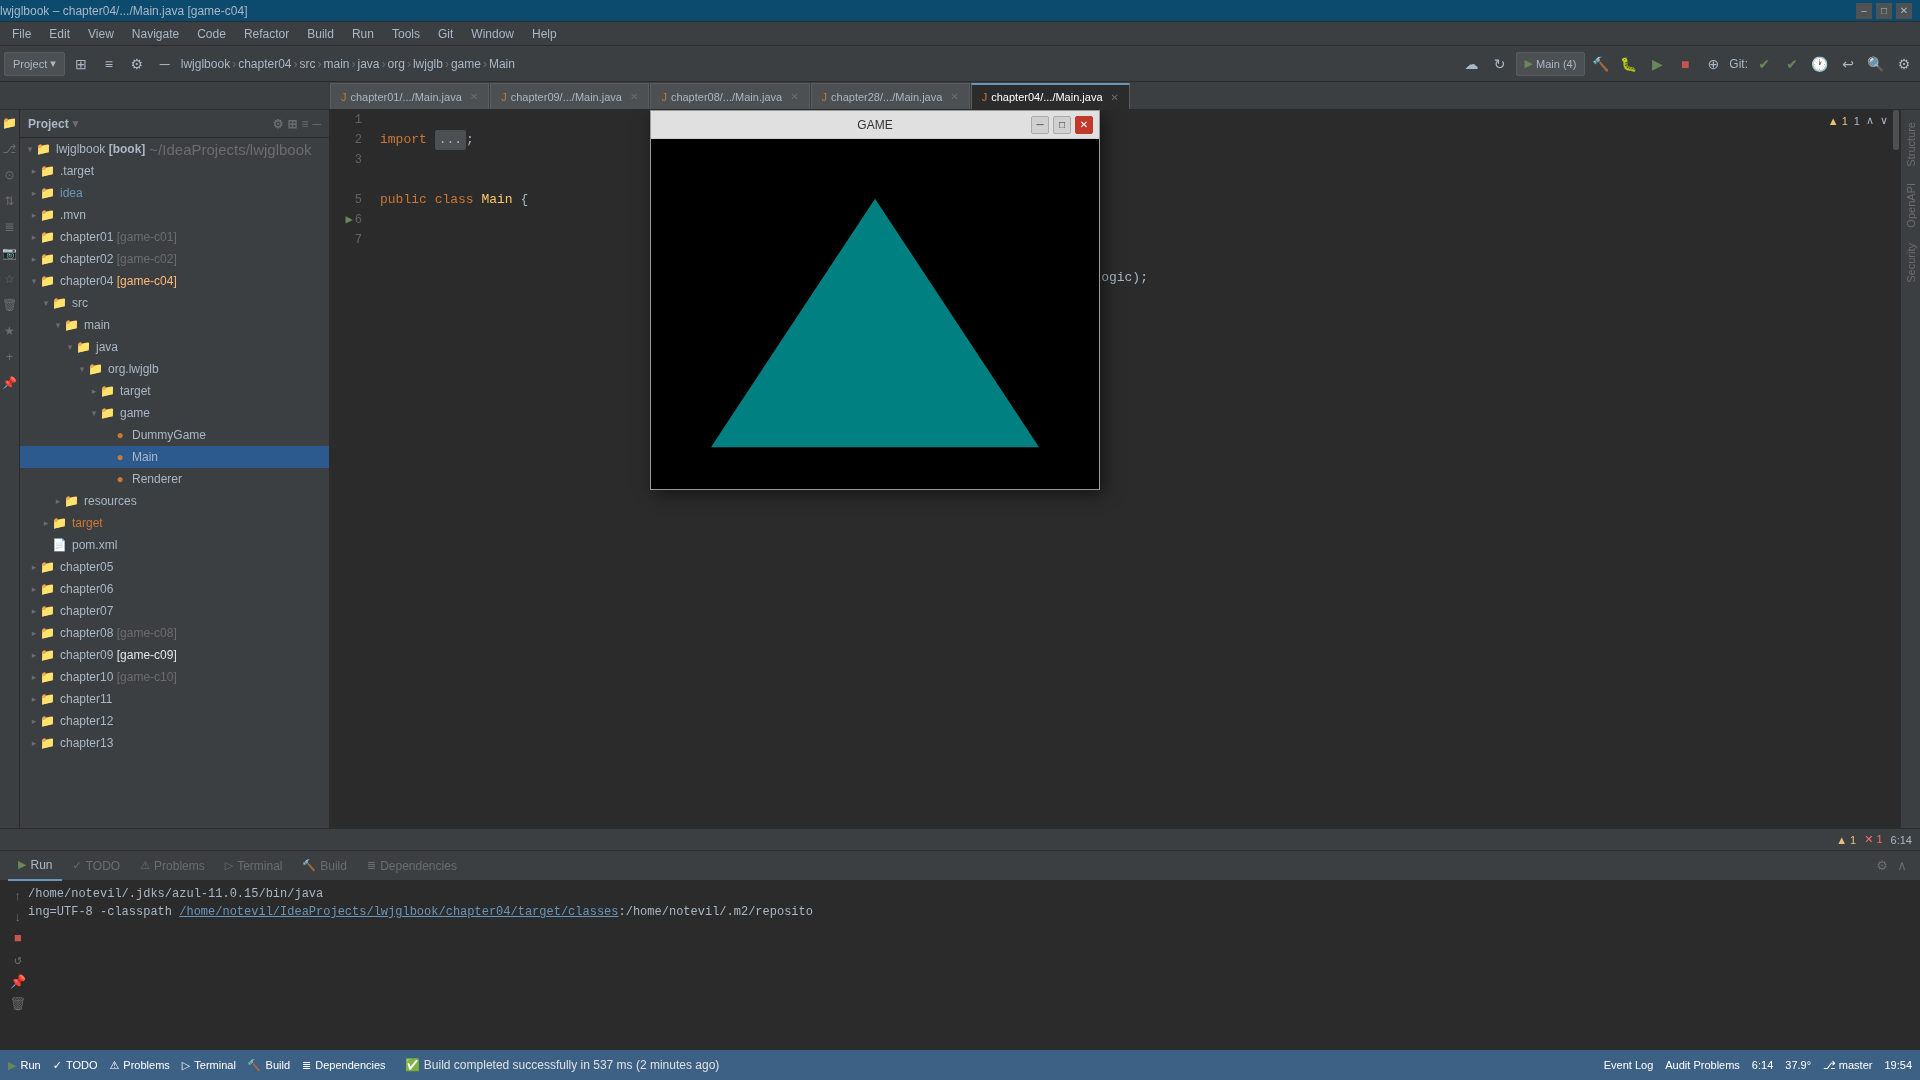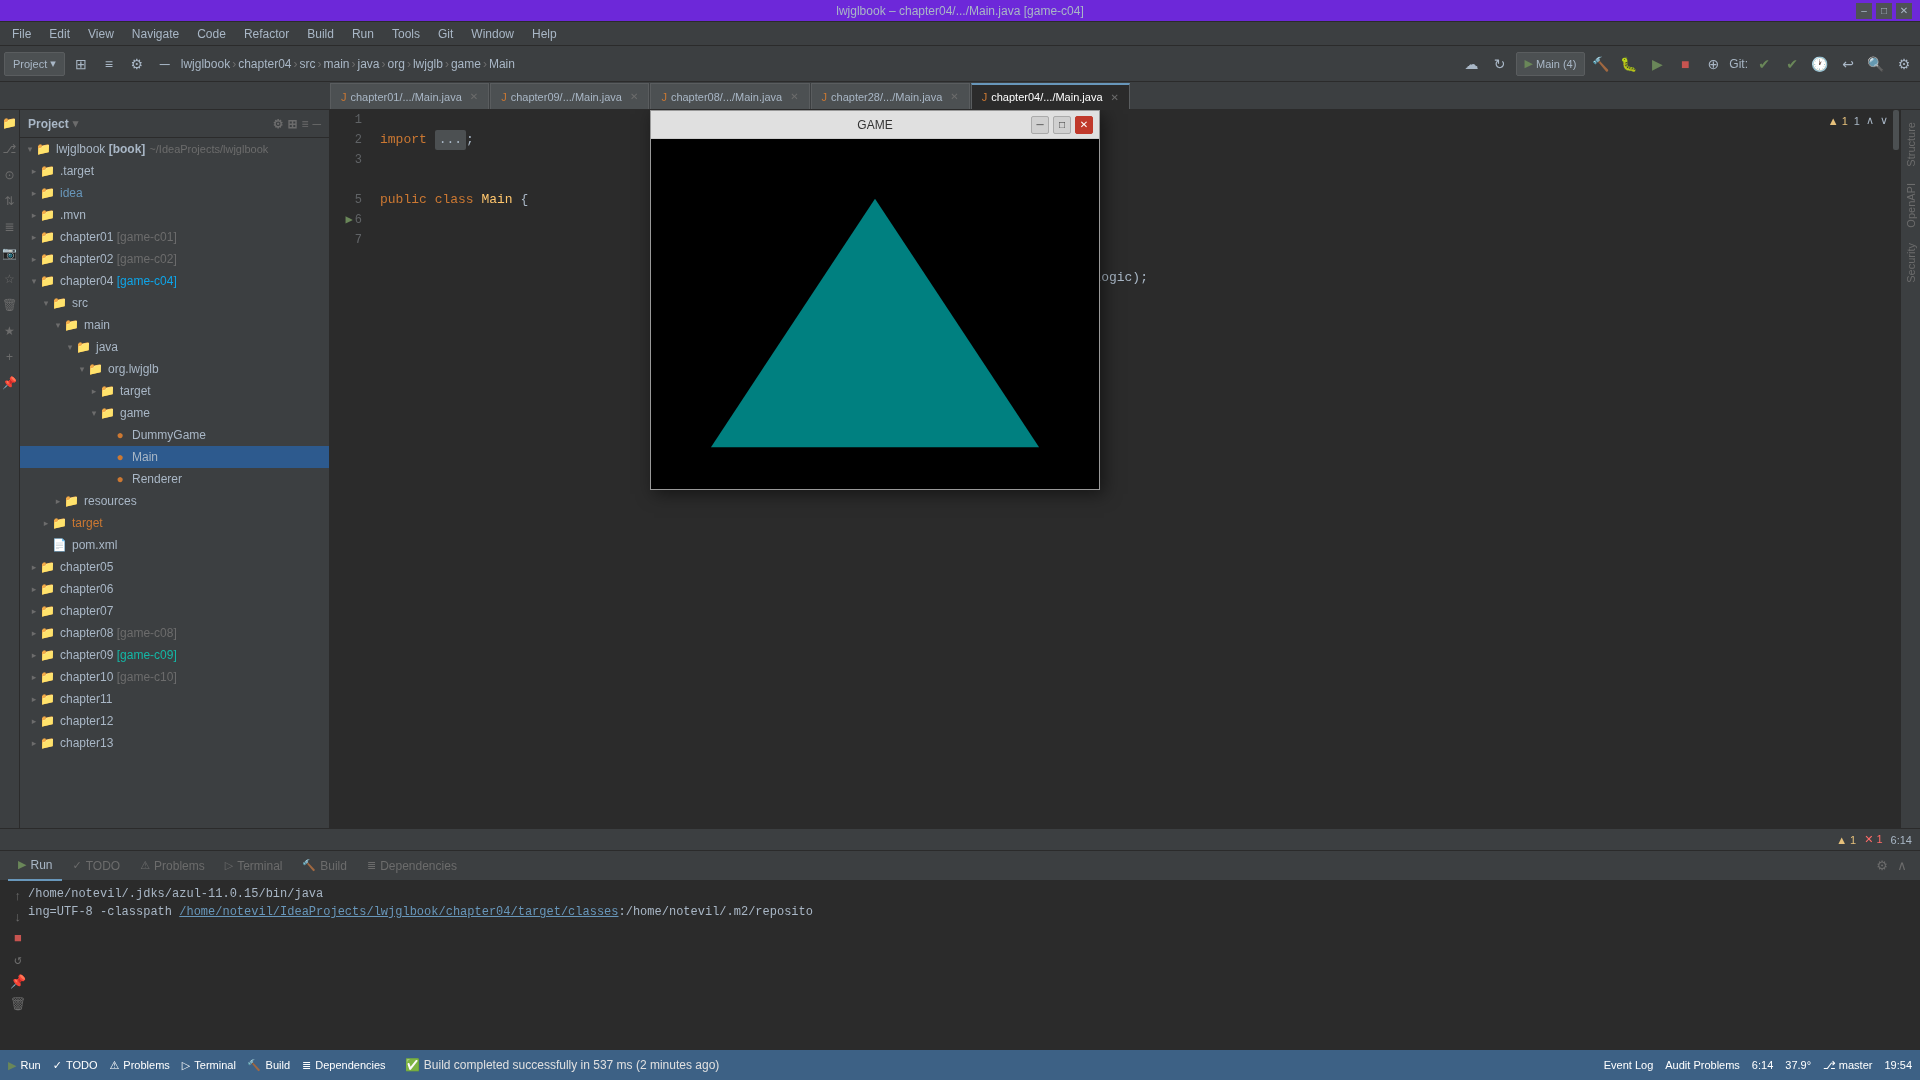--- a/index.html
+++ b/index.html
@@ -9,25 +9,24 @@
       overflow: hidden;
       font-family: 'Segoe UI', Arial, sans-serif;
       font-size: 12px;
       background: #3c3f41;
       color: #a9b7c6;
       position: relative;
     }
 
     
     #title-bar {
-      background: #6d28d9;
+      background: #0c4a6e;
       height: 22px;
       display: flex;
       align-items: center;
-      justify-content: center;
       color: #a9b7c6;
       font-size: 12px;
       border-bottom: 1px solid #2b2b2b;
       position: relative;
     }
     #title-bar .window-controls {
       position: absolute;
       right: 8px;
       display: flex;
       gap: 4px;
@@ -231,21 +230,21 @@
       width: 16px;
       height: 16px;
       display: inline-flex;
       align-items: center;
       justify-content: center;
       font-size: 12px;
       flex-shrink: 0;
       margin-right: 4px;
     }
     .tree-label { color: #a9b7c6; }
-    .tree-badge { color: #6c6c6c; font-size: 11px; margin-left: 4px; }
+    .tree-badge { color: #6c6c6c; font-size: 15px; margin-left: 4px; }
     .indent1 { padding-left: 8px; }
     .indent2 { padding-left: 20px; }
     .indent3 { padding-left: 32px; }
     .indent4 { padding-left: 44px; }
     .indent5 { padding-left: 56px; }
     .indent6 { padding-left: 68px; }
     .indent7 { padding-left: 80px; }
     .folder-yellow { color: #e8c46a; }
     .folder-blue { color: #6897bb; }
 
@@ -672,21 +671,21 @@
       </div>
       <div class="tree-item indent1">
         <span class="tree-arrow">▸</span>
         <span class="tree-icon folder-yellow">📁</span>
         <span class="tree-label">chapter02 <span style="color:#6c6c6c;">[game-c02]</span></span>
       </div>
 
       <div class="tree-item indent1">
         <span class="tree-arrow">▾</span>
         <span class="tree-icon folder-yellow">📁</span>
-        <span class="tree-label">chapter04 <span style="color:#0ea5e9;">[game-c04]</span></span>
+        <span class="tree-label">chapter04 <span style="color:#fdba74;">[game-c04]</span></span>
       </div>
       <div class="tree-item indent2">
         <span class="tree-arrow">▾</span>
         <span class="tree-icon folder-yellow">📁</span>
         <span class="tree-label">src</span>
       </div>
       <div class="tree-item indent3">
         <span class="tree-arrow">▾</span>
         <span class="tree-icon folder-yellow">📁</span>
         <span class="tree-label">main</span>
@@ -757,21 +756,21 @@
         <span class="tree-label">chapter07</span>
       </div>
       <div class="tree-item indent1">
         <span class="tree-arrow">▸</span>
         <span class="tree-icon folder-yellow">📁</span>
         <span class="tree-label">chapter08 <span style="color:#6c6c6c;">[game-c08]</span></span>
       </div>
       <div class="tree-item indent1">
         <span class="tree-arrow">▸</span>
         <span class="tree-icon folder-yellow">📁</span>
-        <span class="tree-label">chapter09 <span style="color:#14b8a6;">[game-c09]</span></span>
+        <span class="tree-label">chapter09 <span style="color:#e5e5e5;">[game-c09]</span></span>
       </div>
       <div class="tree-item indent1">
         <span class="tree-arrow">▸</span>
         <span class="tree-icon folder-yellow">📁</span>
         <span class="tree-label">chapter10 <span style="color:#6c6c6c;">[game-c10]</span></span>
       </div>
       <div class="tree-item indent1">
         <span class="tree-arrow">▸</span>
         <span class="tree-icon folder-yellow">📁</span>
         <span class="tree-label">chapter11</span>

